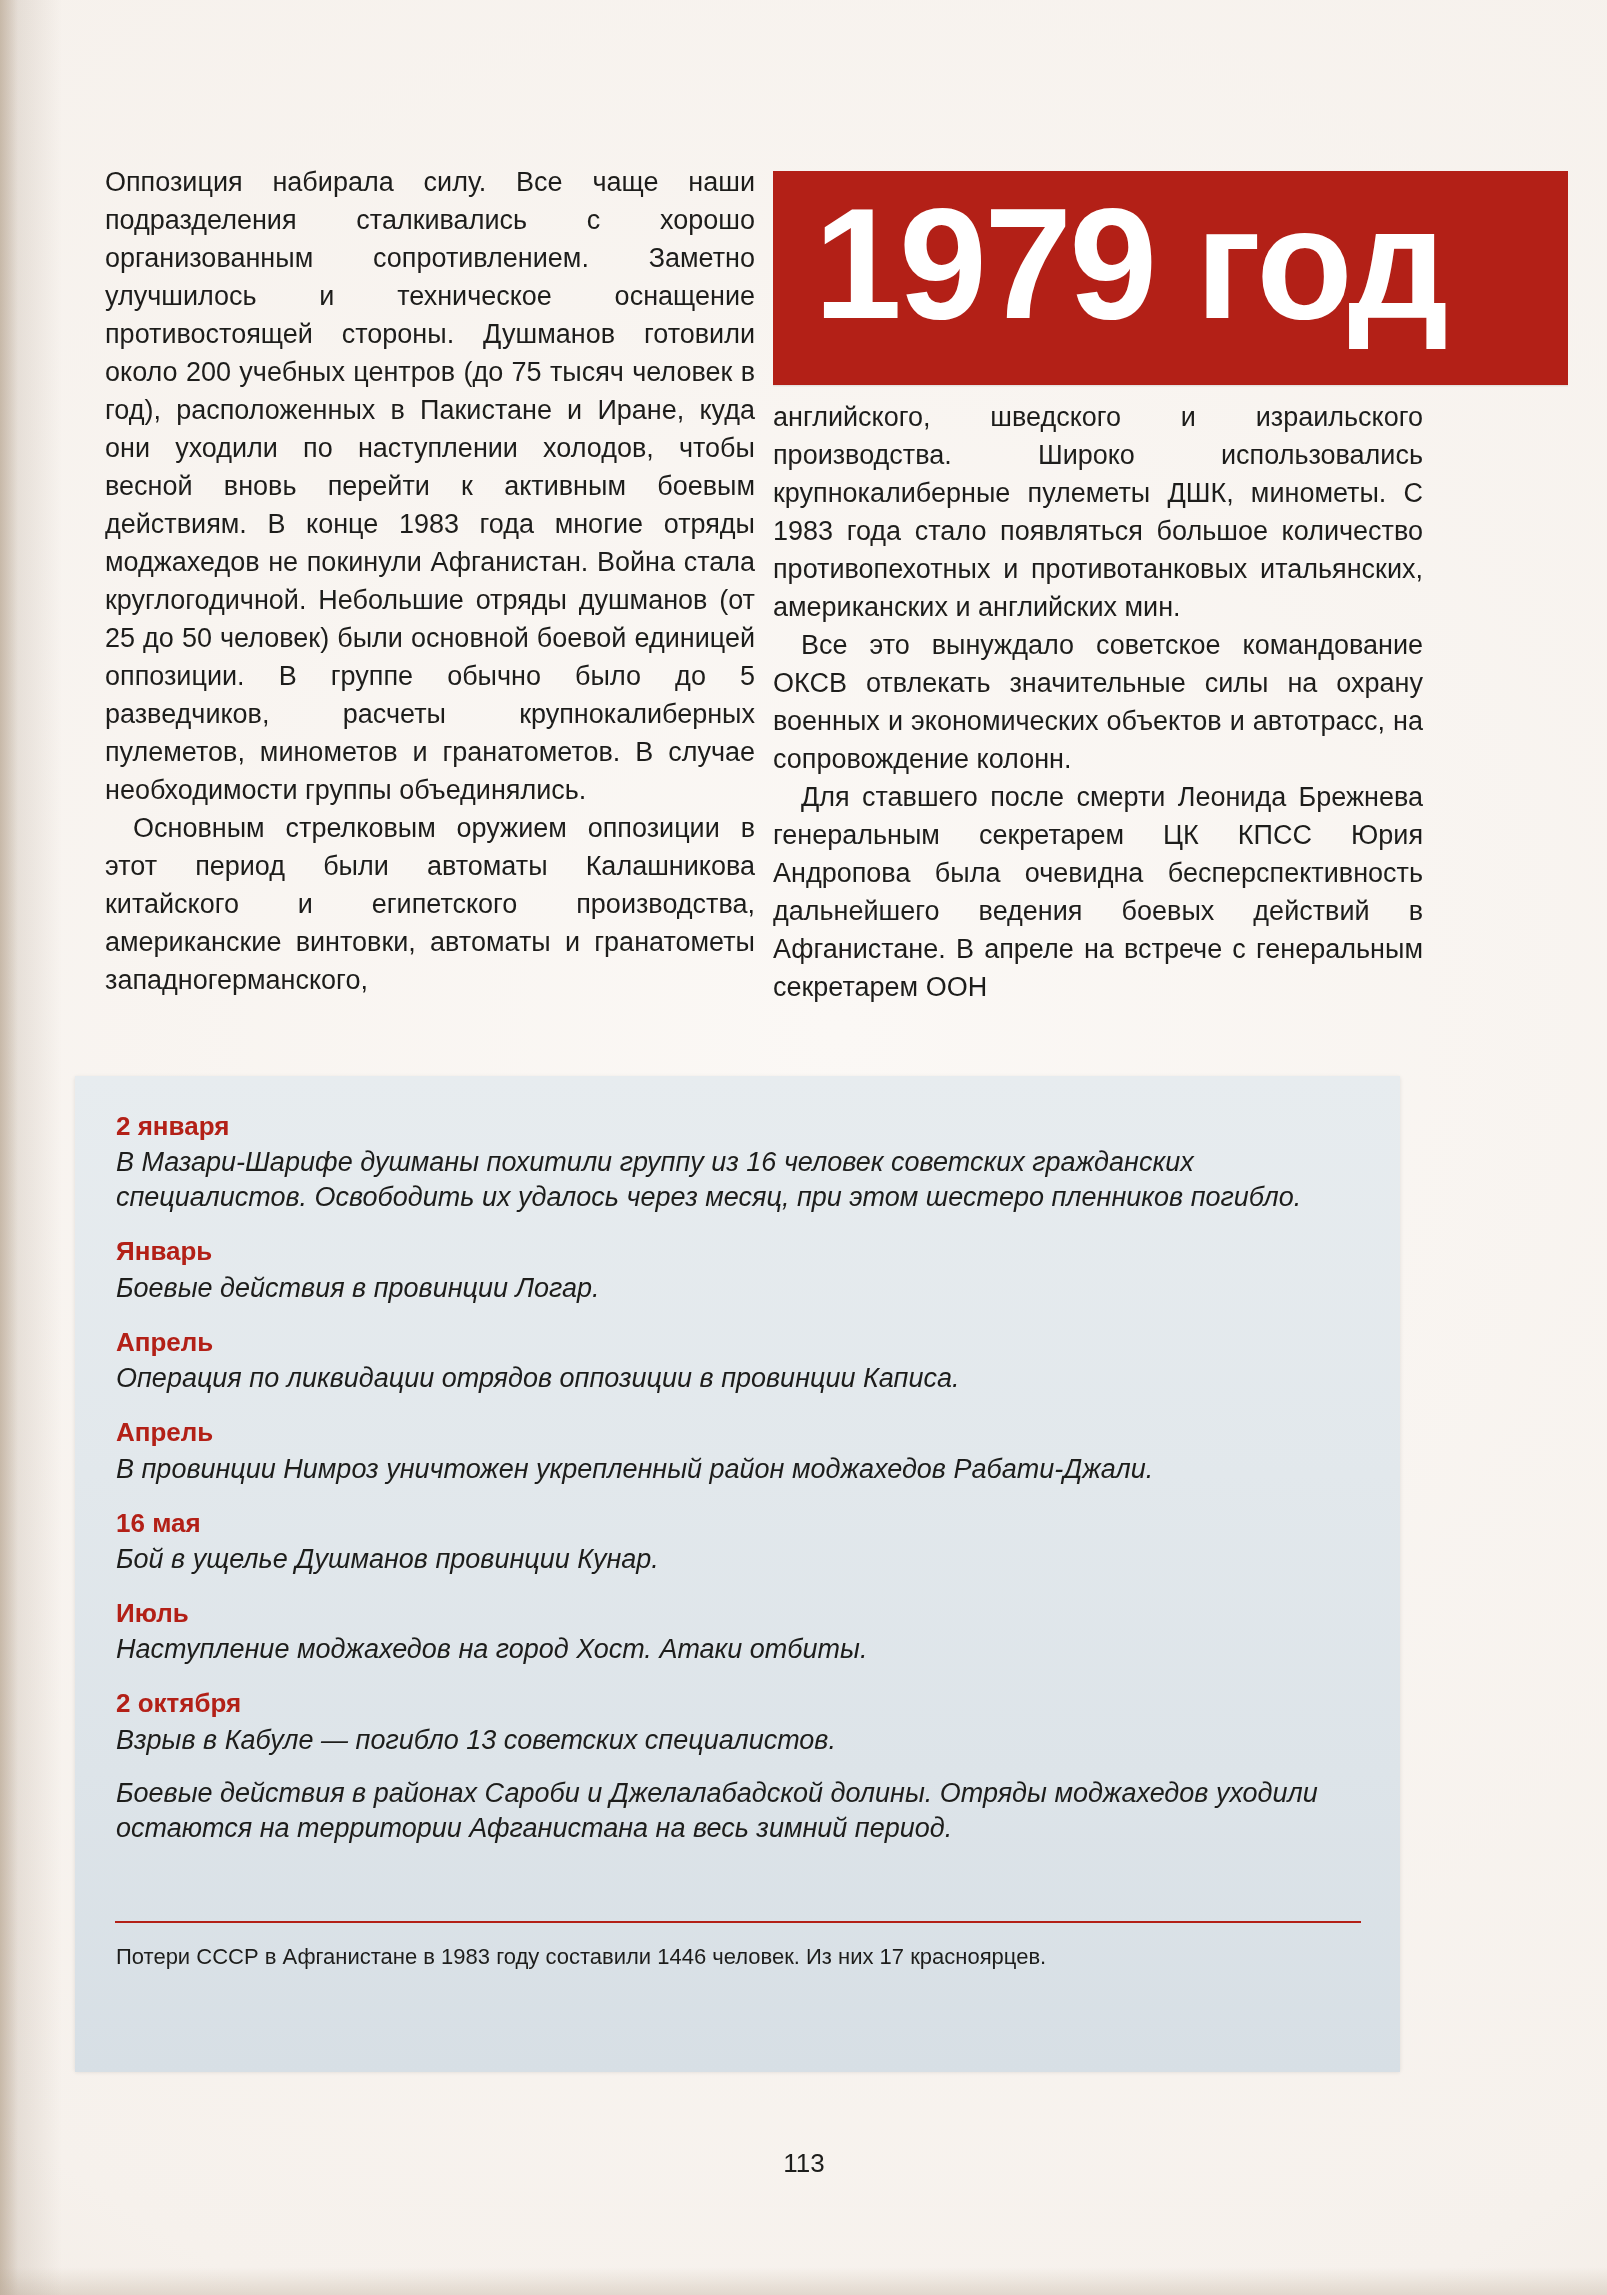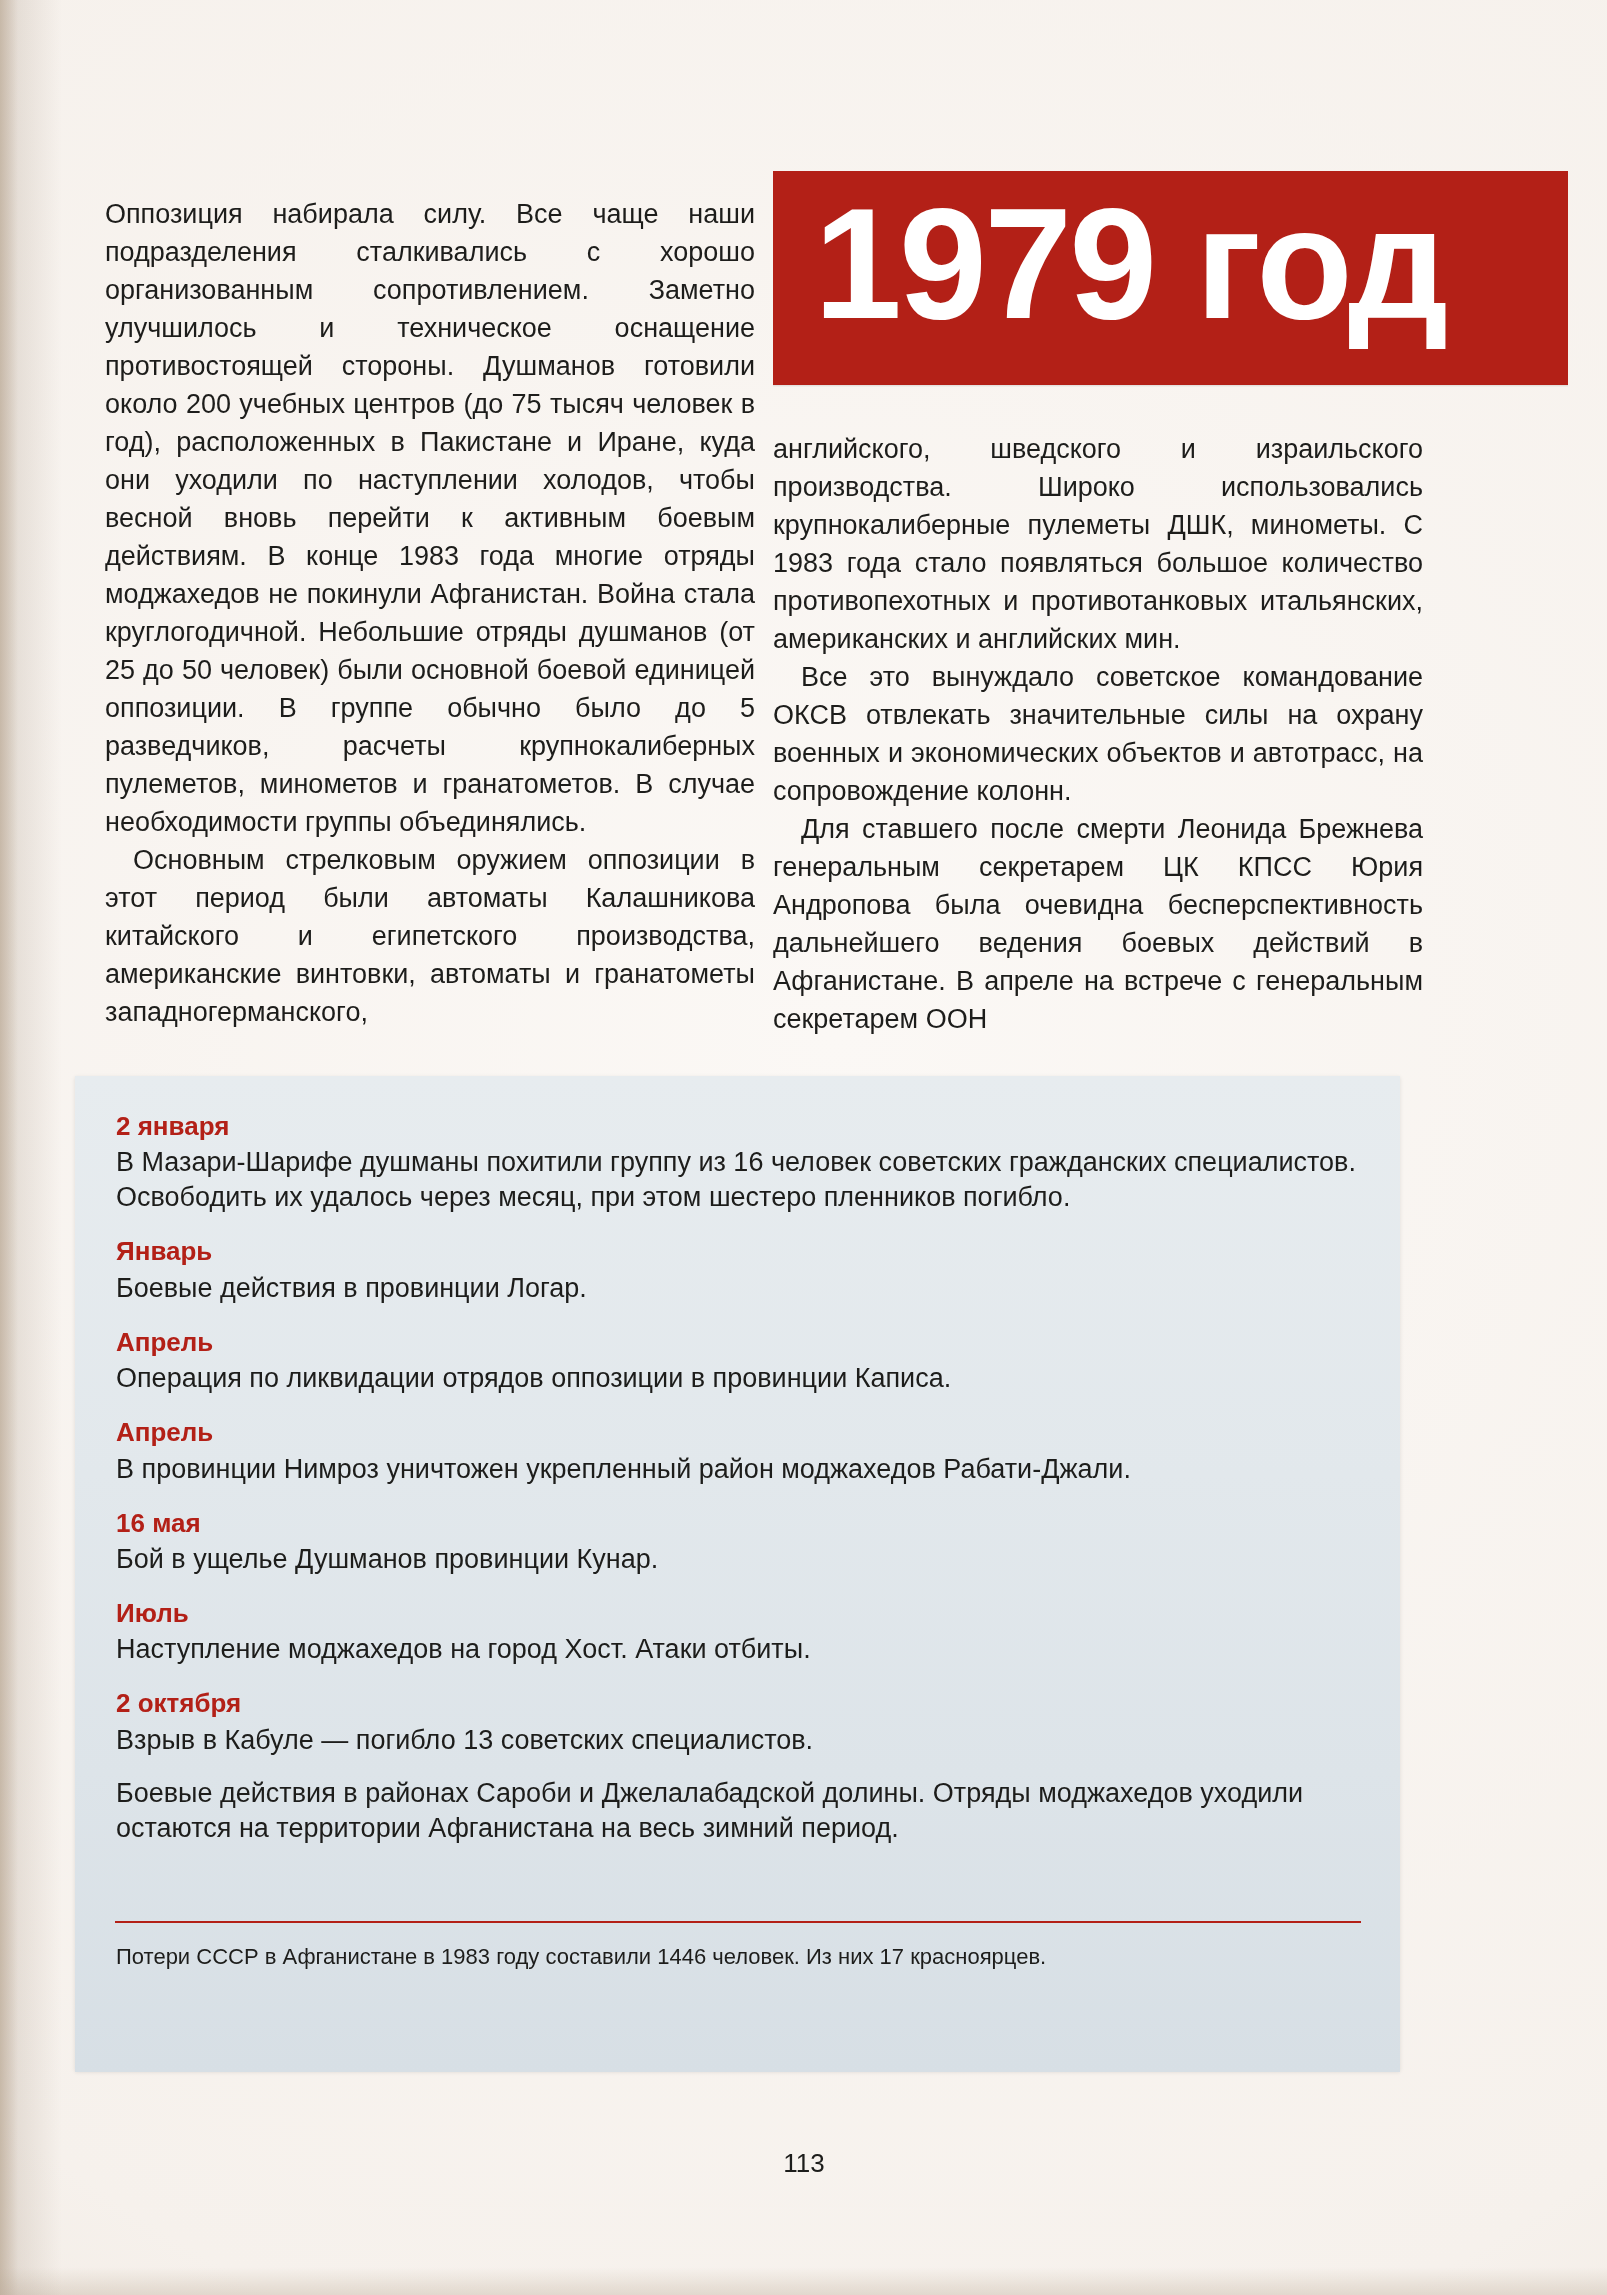--- a/index.html
+++ b/index.html
@@ -66,21 +66,20 @@
   
   .col {
     position: absolute;
     width: 650px;
     font-size: 27px;
     line-height: 38px;
     color: #1d1d1b;
     text-align: justify;
     text-justify: inter-word;
     font-family: "Liberation Sans", sans-serif;
-    margin-top: 32px;
   }
   .col p {
     margin: 0;
     text-indent: 0;
   }
   .col p + p {
     text-indent: 28px;
   }
   .col-left {
     left: 105px;
@@ -115,20 +114,21 @@
     color: #b32017;
     font-weight: bold;
     font-size: 26px;
     line-height: 36px;
     margin-bottom: 1.4px;
   }
   .entry-text {
     color: #1d1d1b;
     font-size: 27px;
     line-height: 35px;
+    font-style: italic;
   }
   .chrono-rule {
     position: absolute;
     left: 40px;
     right: 39px;
     top: 845px;
     height: 2.1px;
     background: #b32017;
   }
   .chrono-footer {

